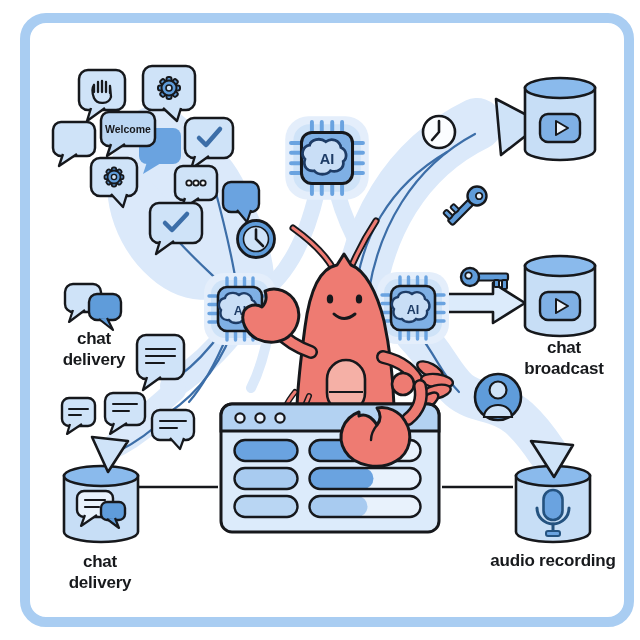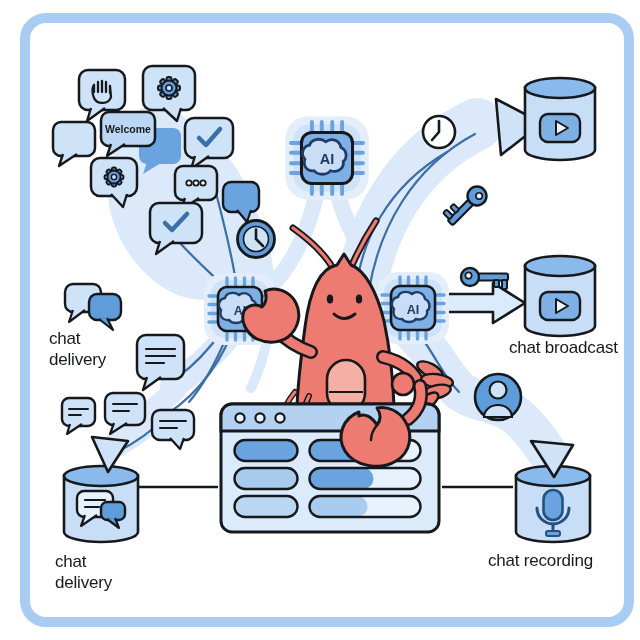--- a/index.html
+++ b/index.html
@@ -1,21 +1,21 @@
 <!DOCTYPE html>
 <html><head>
 <meta charset="utf-8">
 <style>
   html,body{margin:0;padding:0;background:#ffffff;}
   .stage{position:relative;width:640px;height:640px;background:#ffffff;overflow:hidden;
          font-family:"Liberation Sans",sans-serif;margin-left:7px;}
   .frame{position:absolute;inset:13px;border:10px solid #a9cdf2;border-radius:26px;z-index:3;pointer-events:none;}
   svg.art{position:absolute;left:0;top:0;z-index:1;}
-  .label{position:absolute;z-index:2;font-weight:400;font-size:17px;line-height:21px;
-         letter-spacing:-0.2px;color:#17191c;}
+  .label{position:absolute;z-index:2;font-weight:700;font-size:17px;line-height:21px;
+         letter-spacing:-0.2px;color:#17191c;text-align:center;}
   .label-chat-top{left:42px;top:328px;width:90px;}
   .label-chat-bottom{left:48px;top:551px;width:90px;}
   .label-video{left:502px;top:337px;width:110px;}
   .label-audio{left:481px;top:550px;width:130px;}
   svg text{font-family:"Liberation Sans",sans-serif;}
 </style>
 </head>
 <body>
 
 <div class="stage">
@@ -320,14 +320,14 @@
       <path d="M413,386 C416,400 411,411 401,419" stroke="#16181c" stroke-width="14" fill="none" stroke-linecap="round"></path>
       <path d="M413,386 C416,400 411,411 401,419" stroke="#ee7b72" stroke-width="9" fill="none" stroke-linecap="round"></path>
       <path d="M352,412 C336,418 329,436 338,451 C347,466 373,471 389,461 C403,453 407,435 398,421 C392,411 381,406 370,408 C374,414 374,420 370,425 C365,417 358,413 352,416 Z" fill="#ee7b72" stroke="#16181c" stroke-width="3" stroke-linejoin="round"></path>
       <path d="M370,425 C366,430 364,435 364,440" stroke="#16181c" stroke-width="2.4" fill="none" stroke-linecap="round"></path>
     </g>
   </svg>
 
   <div class="label label-chat-top">chat delivery</div>
   <div class="label label-chat-bottom">chat delivery</div>
   <div class="label label-video">chat broadcast</div>
-  <div class="label label-audio">chat recording</div>
+  <div class="label label-audio">audio recording</div>
 </div>
 
 </body></html>

